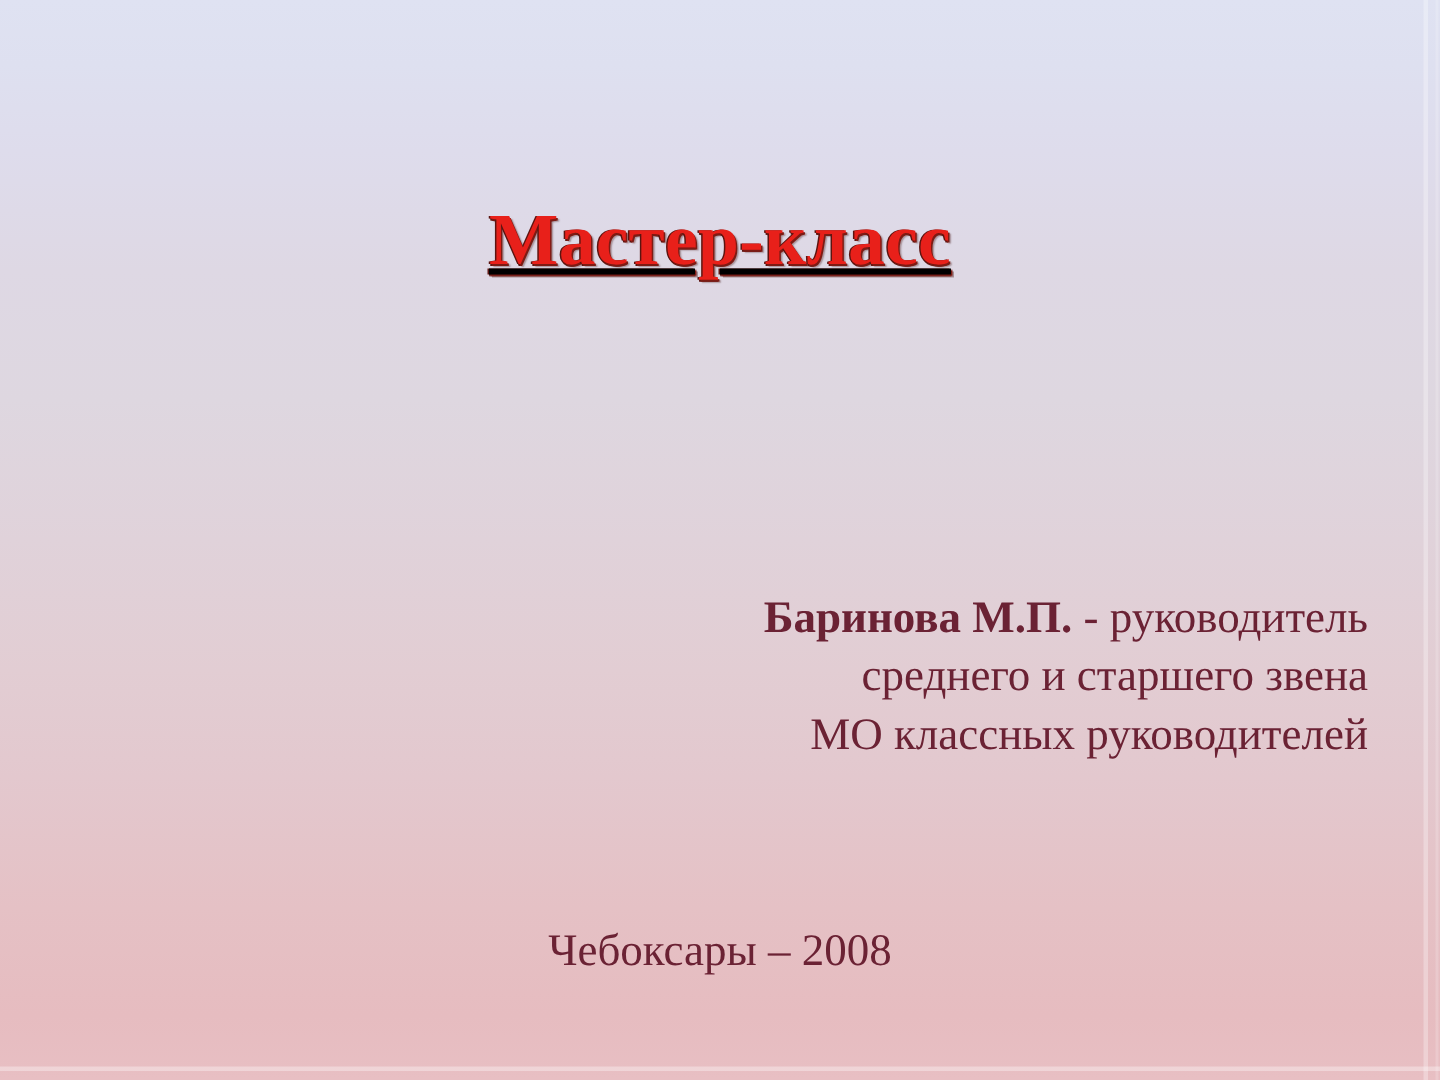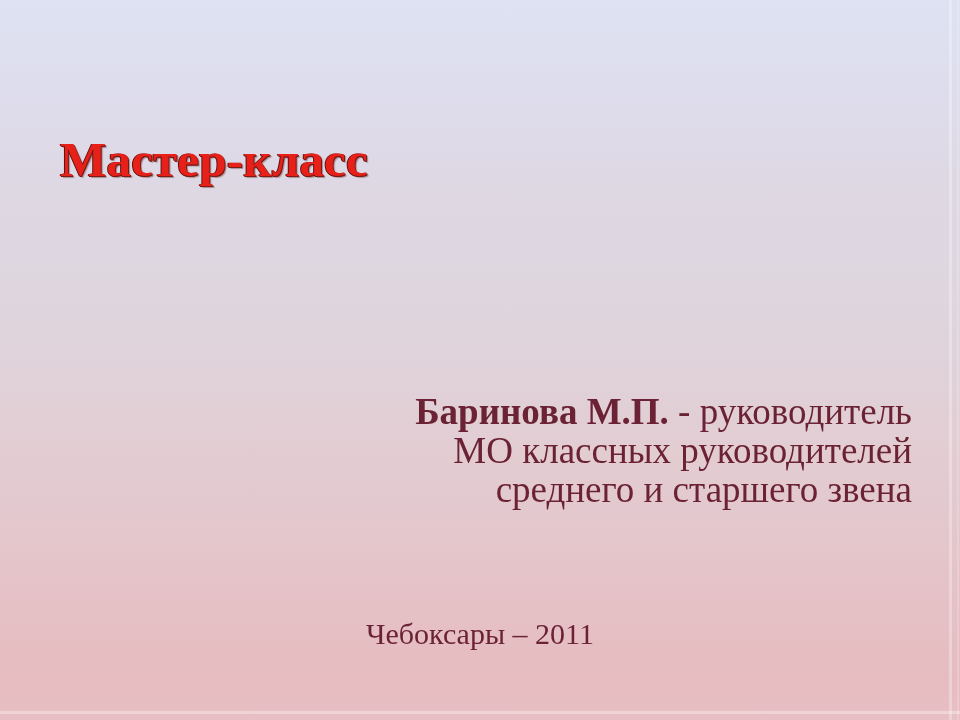--- a/index.html
+++ b/index.html
@@ -69,21 +69,22 @@
     background: rgba(255, 255, 255, 0.34);
     pointer-events: none;
   }
 
   
   .title-block {
     position: absolute;
     left: 60px;
     top: 128px;
     width: 840px;
-    text-align: left;
+    text-align: center;
+    text-decoration: underline;
   }
 
   .title-line {
     display: block;
     font-family: "Liberation Serif", "DejaVu Serif", serif;
     font-weight: bold;
     font-size: 49px;
     line-height: 64px;
     letter-spacing: 0.2px;
     color: #e8201a;
@@ -101,21 +102,21 @@
     right: 48px;
     top: 392px;
     width: 700px;
     text-align: right;
     color: #6b2234;
   }
 
   .credit-line {
     display: block;
     font-family: "Liberation Serif", "DejaVu Serif", serif;
-    font-size: 37px;
+    font-size: 30px;
     line-height: 39px;
     color: #6b2234;
     white-space: nowrap;
   }
 
   .credit-line .strong {
     font-weight: bold;
   }
 
   
@@ -144,21 +145,21 @@
   <div class="edge-seam-right"></div>
   <div class="edge-seam-right2"></div>
   <div class="edge-seam-bottom"></div>
 
   <div class="title-block">
     <span class="title-line">Мастер-класс</span>
   </div>
 
   <div class="credits-block">
     <span class="credit-line"><span class="strong">Баринова М.П.</span><span> - руководитель</span></span>
+    <span class="credit-line">среднего и старшего звена</span>
     <span class="credit-line">МО классных руководителей</span>
-    <span class="credit-line">среднего и старшего звена</span>
   </div>
 
   <div class="place-year-block">
-    <span class="place-year">Чебоксары – 2011</span>
+    <span class="place-year">Чебоксары – 2008</span>
   </div>
 
 </div>
 
 </body></html>

